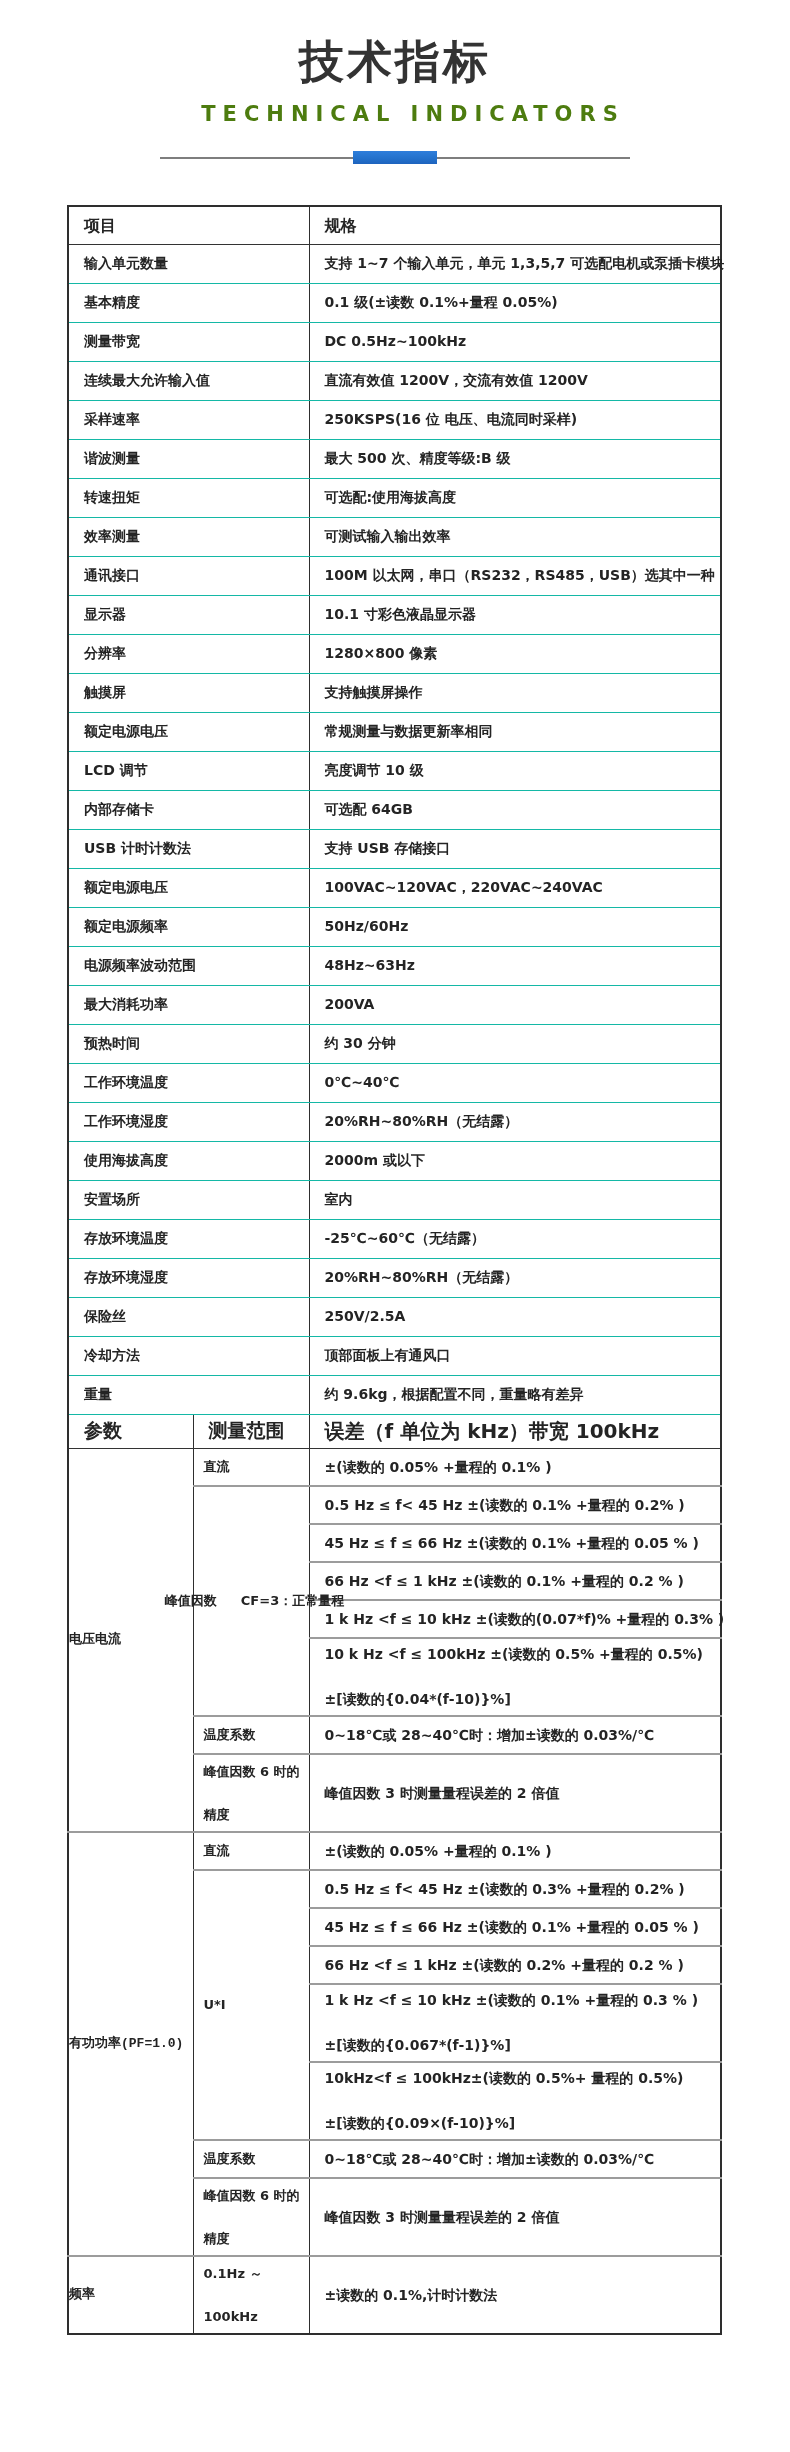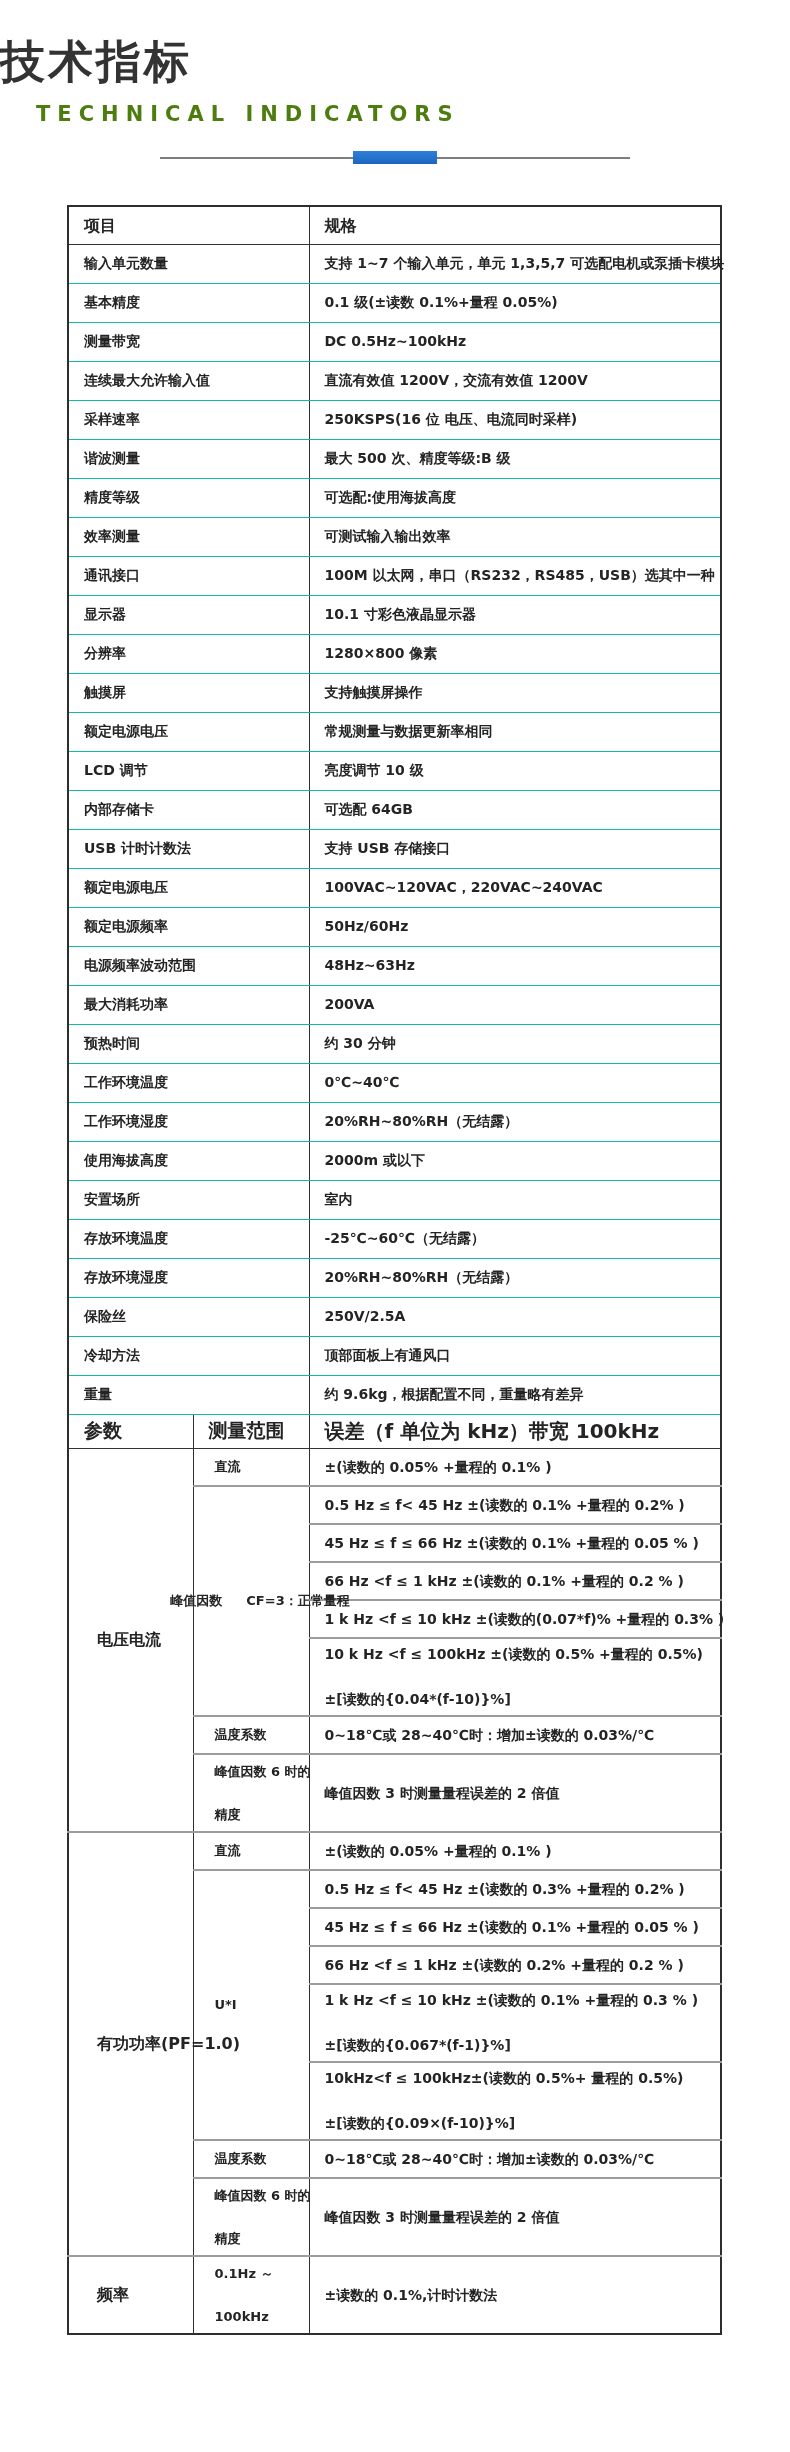--- a/index.html
+++ b/index.html
@@ -1,20 +1,20 @@
 <!DOCTYPE html>
 <html><head>
 <meta charset="utf-8">
 <style>
   html,body{margin:0;padding:0;background:#ffffff;}
   body{width:790px;font-family:"DejaVu Sans",sans-serif;color:#262626;}
   .page{width:790px;}
 
   
-  .hdr{padding-top:34px;}
+  .hdr{padding-top:34px;text-align:center;}
   .title{font-size:45px;line-height:1.25;font-weight:700;color:#333333;letter-spacing:3px;margin:0;}
   .subtitle{margin-top:12px;font-size:21px;font-weight:700;letter-spacing:7px;color:#4d7c0f;margin-left:36px;}
   .divider{position:relative;width:470px;height:14px;margin:25px auto 0;}
   .divider-line{position:absolute;left:0;right:0;top:6px;height:2px;background:#7e7e7e;}
   .divider-accent{position:absolute;left:50%;top:0;transform:translateX(-50%);width:84px;height:13px;
                   background:linear-gradient(180deg,#2f7edb 0%,#2472cc 55%,#1e63be 100%);}
 
   
   .table-wrap{margin:40px 67px 0 67px;}
   table{border-collapse:collapse;table-layout:fixed;width:653px;border:2px solid #2e2e2e;}
@@ -30,22 +30,22 @@
   td.lbl{font-weight:700;}
 
   
   tr.ah-row{height:34px;}
   tr.ah-row td{border-bottom:1px solid #333333;font-size:19px;font-weight:700;}
   tr.ah-row td.big{font-size:20px;}
   tr.ar{height:38px;}
   tr.ad{height:78px;}
   tr.ar td,tr.ad td{border-bottom:2px solid #9c9c9c;}
   tr.lastrow td{border-bottom:none;}
-  td.param{font-size:16px;font-weight:700;padding-left:28px;}
-  td.mid{font-size:13px;font-weight:700;padding-left:21px;padding-right:3px;}
+  td.param{font-size:13px;font-weight:700;padding-left:0;font-family:Liberation Mono, monospace;}
+  td.mid{font-size:13px;font-weight:700;padding-left:10px;padding-right:3px;}
   .stack{display:flex;flex-direction:column;justify-content:center;gap:26px;}
   .stack-sm{display:flex;flex-direction:row;justify-content:center;gap:24px;}
 </style>
 </head>
 <body>
 
 <div class="page">
 
   <div class="hdr">
     <h1 class="title">技术指标</h1>
@@ -88,21 +88,21 @@
           </tr>
       <tr class="sr">
             <td colspan="2" class="lbl">采样速率</td>
             <td>250KSPS(16 位 电压、电流同时采样)</td>
           </tr>
       <tr class="sr">
             <td colspan="2" class="lbl">谐波测量</td>
             <td>最大 500 次、精度等级:B 级</td>
           </tr>
       <tr class="sr">
-            <td colspan="2" class="lbl">精度等级</td>
+            <td colspan="2" class="lbl">转速扭矩</td>
             <td>可选配:使用海拔高度</td>
           </tr>
       <tr class="sr">
             <td colspan="2" class="lbl">效率测量</td>
             <td>可测试输入输出效率</td>
           </tr>
       <tr class="sr">
             <td colspan="2" class="lbl">通讯接口</td>
             <td>100M 以太网，串口（RS232，RS485，USB）选其中一种</td>
           </tr>

